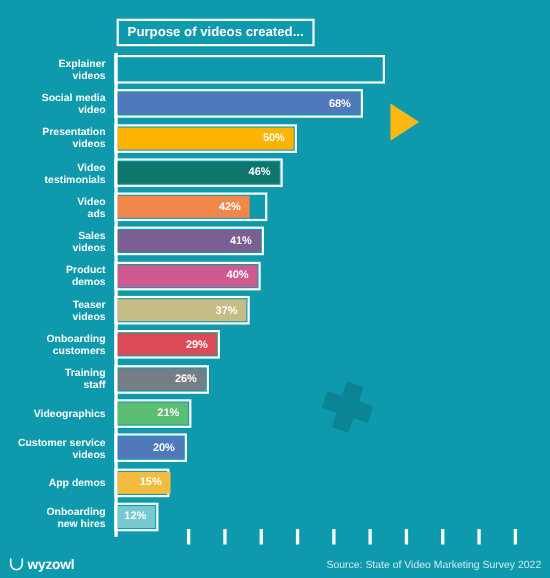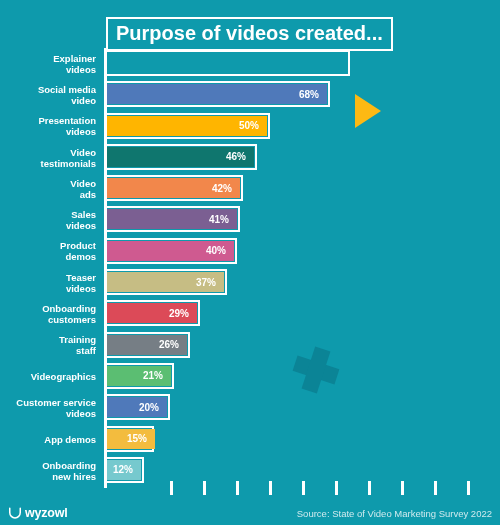--- a/index.html
+++ b/index.html
@@ -30,21 +30,21 @@
   }
   .deco-cross span.h{left:0;top:14px;width:44px;height:16px;}
   .deco-cross span.v{left:14px;top:0;width:16px;height:44px;}
 
   
   .title-box{
     position:absolute;left:106px;top:17px;
     border:2px solid #ffffff;
     padding:3px 8px 4px 8px;
     color:#ffffff;
-    font-size:20px;
+    font-size:12px;
     font-weight:bold;
     letter-spacing:0px;
     white-space:nowrap;
   }
 
   
   .plot{
     position:absolute;
     left:0;top:48px;
     width:500px;height:440px;
@@ -178,21 +178,21 @@
             <div class="bar-outline" style="width: 153px;"></div>
             <div class="bar-fill" style="width: 147px; background: #0f766e;">
               <span class="bar-value">46%</span>
             </div>
           </div>
         </div>
         <div class="row">
           <div class="cat-label">Video<br>ads</div>
           <div class="bar-wrap" style="width: 139px;">
             <div class="bar-outline" style="width: 139px;"></div>
-            <div class="bar-fill" style="width: 133px; background: rgb(242, 135, 75);">
+            <div class="bar-fill" style="width: 120px; background: rgb(242, 135, 75);">
               <span class="bar-value">42%</span>
             </div>
           </div>
         </div>
         <div class="row">
           <div class="cat-label">Sales<br>videos</div>
           <div class="bar-wrap" style="width: 120px;">
             <div class="bar-outline" style="width: 136px;"></div>
             <div class="bar-fill" style="width: 130px; background: rgb(123, 95, 146);">
               <span class="bar-value">41%</span>

